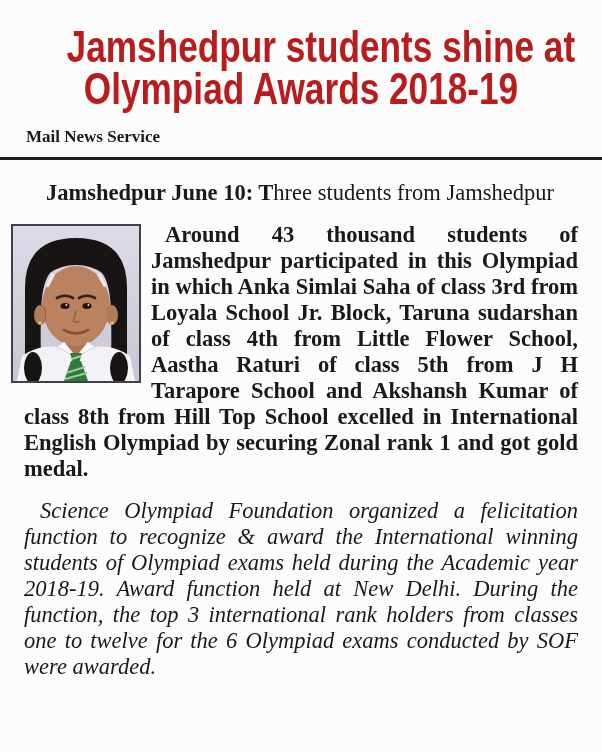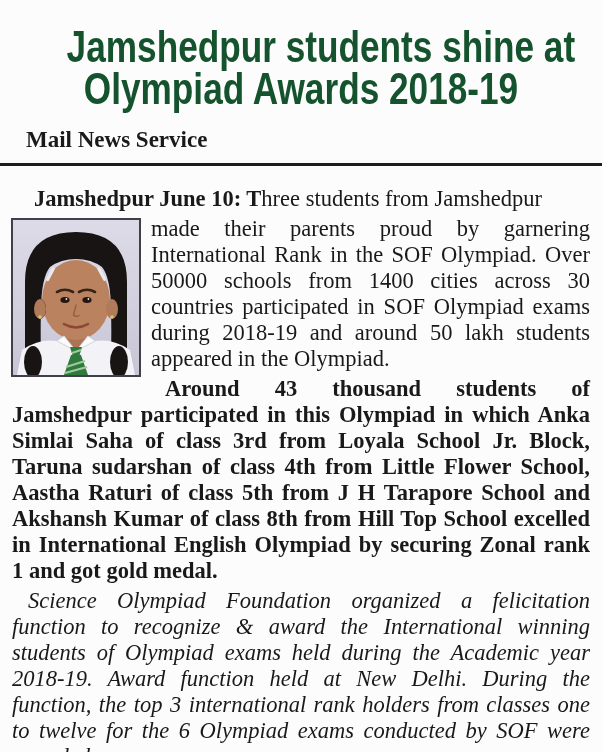--- a/index.html
+++ b/index.html
@@ -19,48 +19,48 @@
     box-sizing: border-box;
   }
   
   .headline {
     margin: 26px 0 0 0;
     text-align: center;
     font-family: "Liberation Sans", sans-serif;
     font-weight: 700;
     font-size: 44px;
     line-height: 42px;
-    color: #14532d;
+    color: #b91c1c;
   }
   .hline {
     display: block;
     white-space: nowrap;
     transform: scaleX(0.80);
     transform-origin: 50% 50%;
   }
   .byline {
     margin: 17px 0 10px 18px;
     font-family: "Liberation Serif", serif;
     font-weight: 700;
-    font-size: 23px;
+    font-size: 17px;
     color: #1a1a1a;
   }
   hr.rule {
     border: 0;
     border-top: 3px solid #1d1d1d;
     margin: 0 -8px;
   }
   .body-text {
     margin-top: 20px;
     font-size: 22.5px;
     line-height: 26px;
     text-align: justify;
     color: #191919;
   }
-  .para { margin: 4px; }
+  .para { margin: 16px; }
   .p1first { text-indent: 22px; }
   .lead-bold { font-weight: 700; }
   .para2 { text-indent: 14px; font-weight: bold; }
   .para3 { text-indent: 16px; font-style: italic; }
   figure.photo {
     float: left;
     width: 126px;
     height: 155px;
     margin: 2px 10px 3px 3px;
     padding: 0;
@@ -133,20 +133,19 @@
 
         <polygon points="57,127 69,127 66,137 60,137" fill="#2f7a3d"></polygon>
         <polygon points="58,135 68,135 75,155 51,155" fill="#2f7a3d"></polygon>
         <path d="M53,147 L72,141 M52,153 L74,147 M59,133 L68,130" stroke="#a4c79e" stroke-width="2" fill="none"></path>
 
         <ellipse cx="20" cy="142" rx="9" ry="16" fill="#181414"></ellipse>
         <ellipse cx="106" cy="142" rx="9" ry="16" fill="#181414"></ellipse>
       </svg>
     </figure>
 
-    <p class="para">made their parents proud by garnering International Rank in the SOF Olympiad. Over 50000 schools from 1400 cities across 30 countries participated in SOF Olympiad exams during 2018-19 and around 50 lakh students appeared in the Olympiad.</p>
 
     <p class="para para2">Around 43 thousand students of Jamshedpur participated in this Olympiad in which Anka Simlai Saha of class 3rd from Loyala School Jr. Block, Taruna sudarshan of class 4th from Little Flower School, Aastha Raturi of class 5th from J H Tarapore School and Akshansh Kumar of class 8th from Hill Top School excelled in International English Olympiad by securing Zonal rank 1 and got gold medal.</p>
 
     <p class="para para3">Science Olympiad Foundation organized a felicitation function to recognize &amp; award the International winning students of Olympiad exams held during the Academic year 2018-19. Award function held at New Delhi. During the function, the top 3 international rank holders from classes one to twelve for the 6 Olympiad exams conducted by SOF were awarded.</p>
 
   </div>
 </div>
 
 </body></html>

